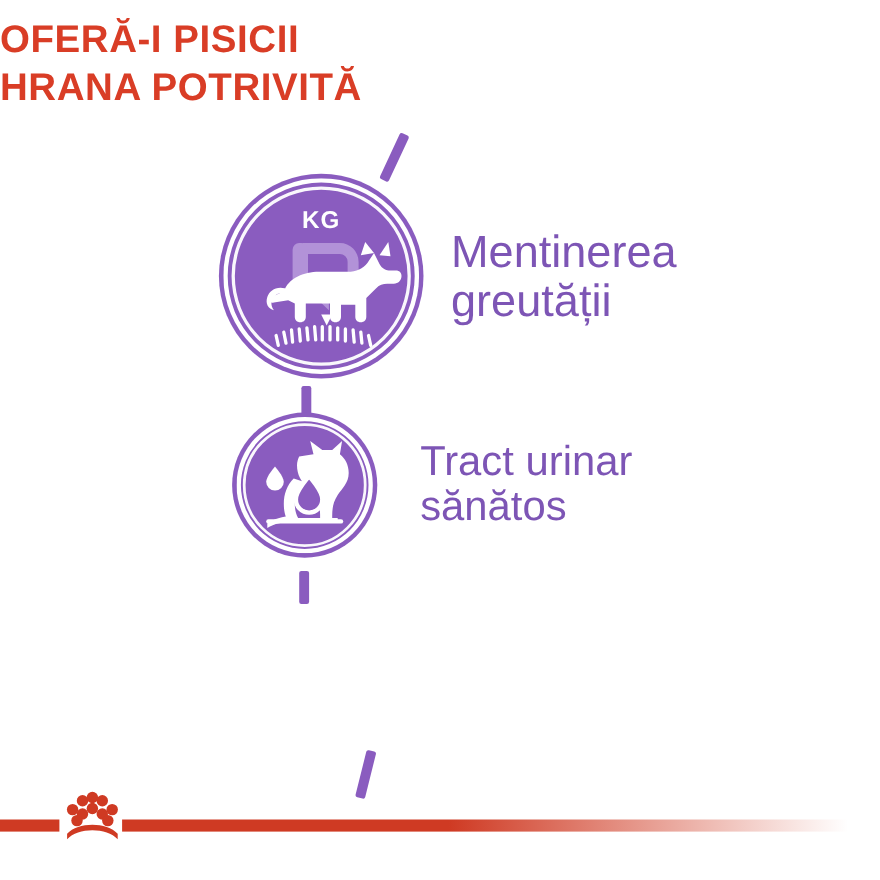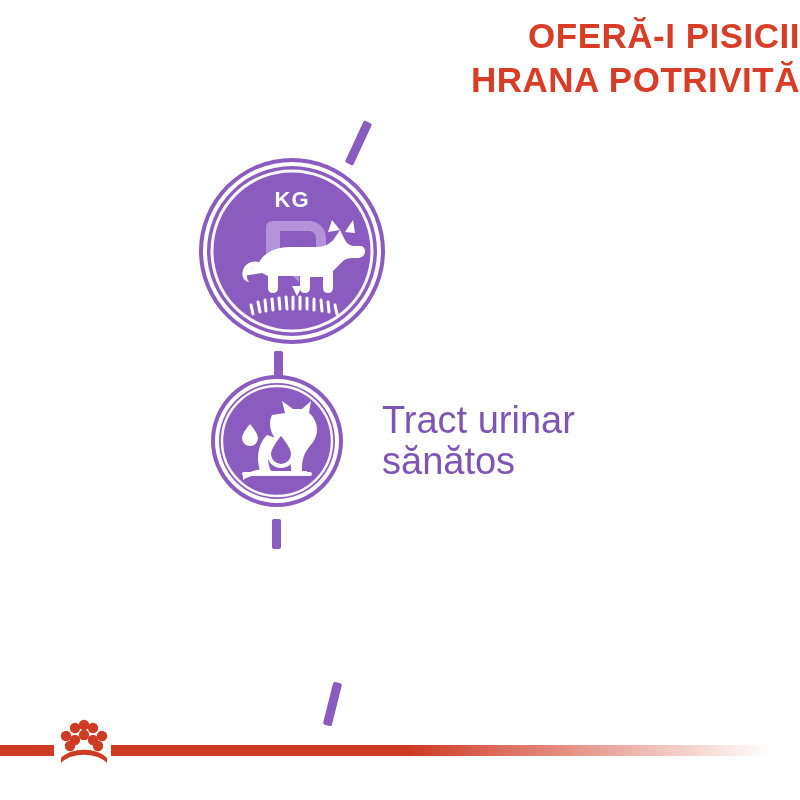--- a/index.html
+++ b/index.html
@@ -22,21 +22,21 @@
     height: 800px;
     background: #ffffff;
   }
 
   
   .title-block {
     position: absolute;
     top: 14px;
     left: 0;
     width: 800px;
-    text-align: right;
+    text-align: left;
   }
   .title-line {
     display: block;
     color: #d93d26;
     font-family: "Liberation Sans", sans-serif;
     font-weight: bold;
     font-size: 35px;
     letter-spacing: 0.5px;
     line-height: 1.25;
     white-space: nowrap;
@@ -179,20 +179,22 @@
             <line x1="90" y1="135" x2="90" y2="147"></line>
             <line x1="97" y1="135" x2="97" y2="147"></line>
             <line x1="104" y1="136" x2="104" y2="147"></line>
             <line x1="111" y1="137" x2="111" y2="148"></line>
             <line x1="118" y1="138" x2="119" y2="149"></line>
             <line x1="125" y1="140" x2="126" y2="150"></line>
             <line x1="132" y1="143" x2="134" y2="152"></line>
           </g>
         </svg>
       </div>
+      <div class="benefit-label">Mentinerea
+greutății</div>
     </div>
 
     <div class="benefit-row row-1">
       <div class="icon-circle">
         <svg viewBox="0 0 124 124" xmlns="http://www.w3.org/2000/svg" aria-hidden="true">
           <circle cx="62" cy="62" r="55" fill="none" stroke="#ffffff" stroke-width="2.5" opacity="0.95"></circle>
           <g fill="#ffffff">
 
             <path d="M70 34 l-3 -12 l11 8 l9 0 l9 -8 l-2 12 c5 4 8 10 8 17 c0 9 -6 14 -10 20
                      c-4 6 -5 12 -5 19 l0 6 l-11 0 l0 -7 c0 -10 -4 -17 -11 -24

